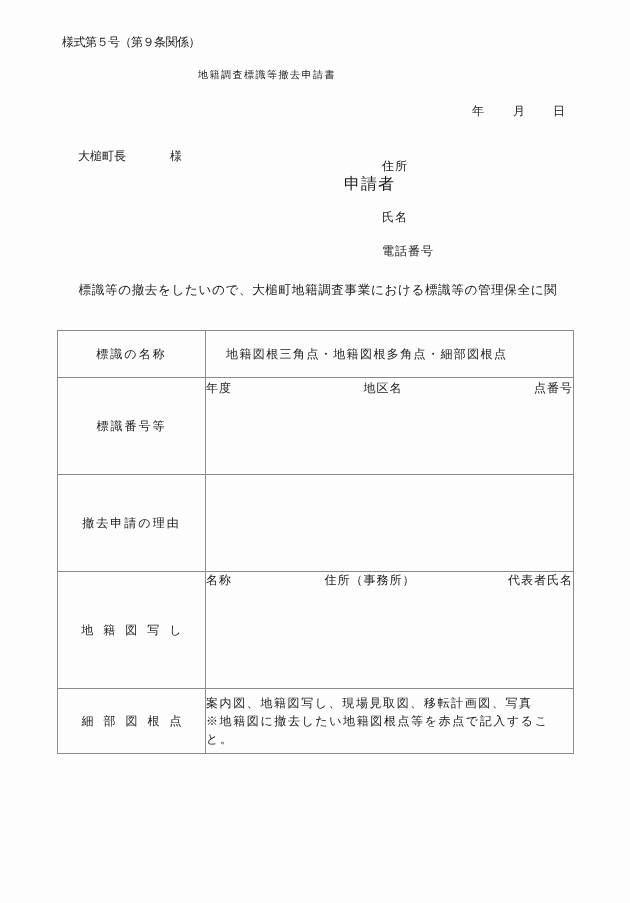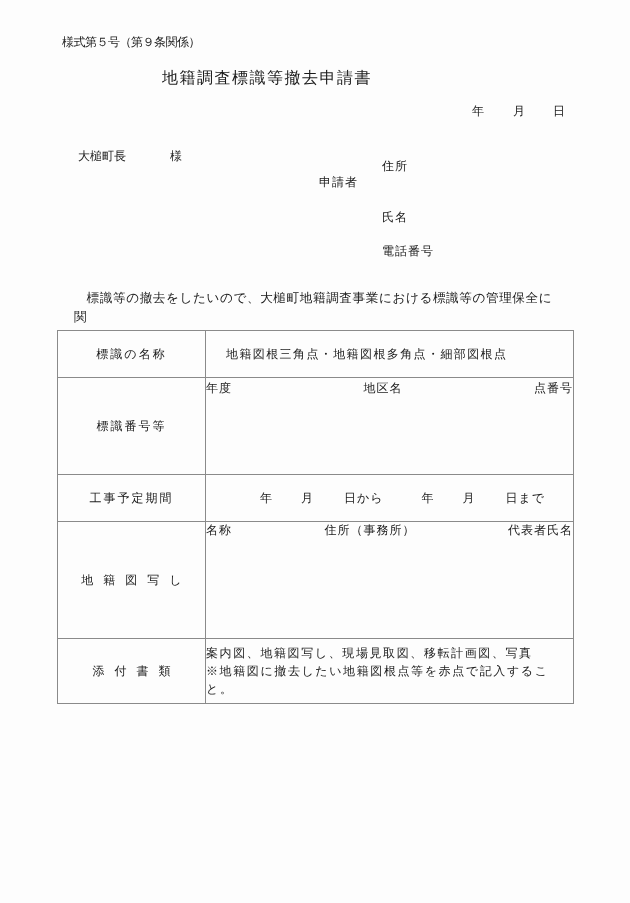--- a/index.html
+++ b/index.html
@@ -3,28 +3,28 @@
 <meta charset="utf-8">
 <style>
   html, body { margin: 0; padding: 0; background: #fdfdfd; }
   body {
     width: 630px; height: 903px; position: relative; overflow: hidden;
     font-family: "DejaVu Serif", "Liberation Serif", serif;
     color: #1a1a1a;
   }
   .abs { position: absolute; white-space: nowrap; }
   .form-no { left: 62px; top: 34px; font-size: 12px; letter-spacing: -0.5px; }
-  .title { left: 0; width: 534px; top: 68px; text-align: center; font-size: 16px; letter-spacing: 1.5px; }
+  .title { left: 0; width: 534px; top: 68px; text-align: center; font-size: 10px; letter-spacing: 1.5px; }
   .date-line { top: 103px; font-size: 12px; }
   .recipient { left: 78px; top: 148px; font-size: 12px; }
   .recipient .sama { margin-left: 44px; }
-  .applicant-label { left: 319px; top: 174px; font-size: 12px; letter-spacing: 1px; }
+  .applicant-label { left: 344px; top: 174px; font-size: 16px; letter-spacing: 1px; }
   .applicant-field { left: 382px; font-size: 12px; letter-spacing: 1px; }
   .body-text { left: 62px; top: 276px; width: 510px; font-size: 12.6px; line-height: 19px; white-space: normal; letter-spacing: 0.6px; }
-  .body-text p { margin: 12px; }
+  .body-text p { margin: 4px; }
   .body-text .indent { text-indent: 1em; }
 
   table.form {
     position: absolute; left: 57px; top: 330px;
     width: 517px; border-collapse: collapse;
     font-size: 12px;
     border-radius: 20px;
   }
   table.form td { border: 1.5px solid #8a8a8a; padding: 0; vertical-align: middle; }
   td.label { width: 137px; text-align: center; letter-spacing: 2px; }
@@ -78,44 +78,35 @@
   <tr class="row-number">
     <td class="label">標識番号等</td>
     <td class="value">
       <div class="stack number-stack">
         <div class="field-line">年度</div>
         <div class="field-line">地区名</div>
         <div class="field-line">点番号</div>
       </div>
     </td>
   </tr>
-  <tr class="row-period">
-    <td class="label">工事予定期間</td>
-    <td class="value">
-      <div class="date-fields">
-        <span style="margin-left:54px">年</span>
-        <span style="margin-left:28px">月</span>
-        <span style="margin-left:30px">日から</span>
-        <span style="margin-left:38px">年</span>
-        <span style="margin-left:28px">月</span>
-        <span style="margin-left:30px">日まで</span>
-      </div>
-    </td>
+  <tr class="row-reason">
+    <td class="label">撤去申請の理由</td>
+    <td class="value"></td>
   </tr>
   <tr class="row-contractor">
     <td class="label wide">地籍図写し</td>
     <td class="value">
       <div class="stack contractor-stack">
         <div class="field-line">名称</div>
         <div class="field-line">住所（事務所）</div>
         <div class="field-line">代表者氏名</div>
       </div>
     </td>
   </tr>
   <tr class="row-attach">
-    <td class="label wide">添付書類</td>
+    <td class="label wide">細部図根点</td>
     <td class="value">
       <div class="attach-line">案内図、地籍図写し、現場見取図、移転計画図、写真</div>
       <div class="attach-line">※地籍図に撤去したい地籍図根点等を赤点で記入すること。</div>
     </td>
   </tr>
 </tbody>
   </table>
 
 </body></html>

